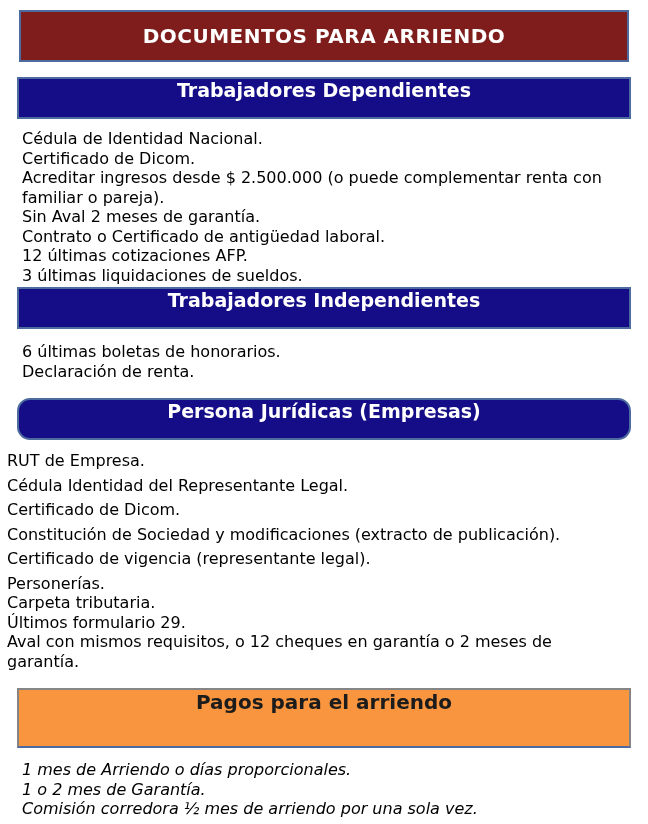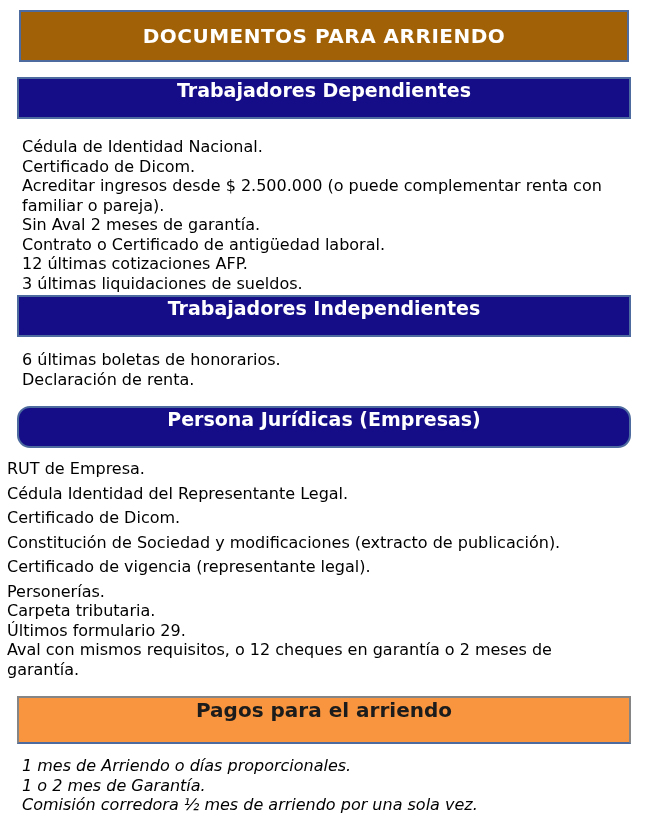--- a/index.html
+++ b/index.html
@@ -17,21 +17,21 @@
   .page {
     width: 648px;
     height: 824px;
     background: #ffffff;
   }
   
   .banner-main {
     box-sizing: border-box;
     margin: 10px 19px 0 19px;
     height: 52px;
-    background: #a16207;
+    background: #7f1d1d;
     border: 2px solid #4d6b9e;
     display: flex;
     align-items: center;
     justify-content: center;
     color: #ffffff;
     font-weight: bold;
     font-size: 20px;
     letter-spacing: 0.5px;
   }
   .banner {
@@ -45,36 +45,36 @@
     justify-content: center;
     color: #ffffff;
     font-weight: bold;
     font-size: 19px;
   }
   .banner.orange {
     background: #f9953e;
     border-color: #858585;
     border-bottom-color: #4d6b9e;
     color: #1c1c1c;
-    height: 48px;
+    height: 60px;
     font-size: 20px;
   }
   
   .items {
     margin: 10px 10px 0 22px;
     font-size: 16px;
     line-height: 19.5px;
   }
   .items p {
     margin: 0;
     white-space: pre-line;
   }
   
   #sec1 .banner { margin-top: 15px; }
-  #sec1 .items  { margin-top: 18px; }
+  #sec1 .items  { margin-top: 10px; }
   #sec2 .banner { margin-top: 2px; }
   #sec2 .items  { margin-top: 13px; }
   #sec3 .banner { margin-top: 17px; border-radius: 13px; }
   #sec3 .items  { margin-top: 11px; margin-left: 7px; }
   #sec3 .items p:nth-child(-n+5) { margin-bottom: 5px; }
   #sec4 .banner { margin-top: 17px; }
   #sec4 .items  { margin-top: 12px; font-style: italic; }
 </style>
 </head>
 <body>

